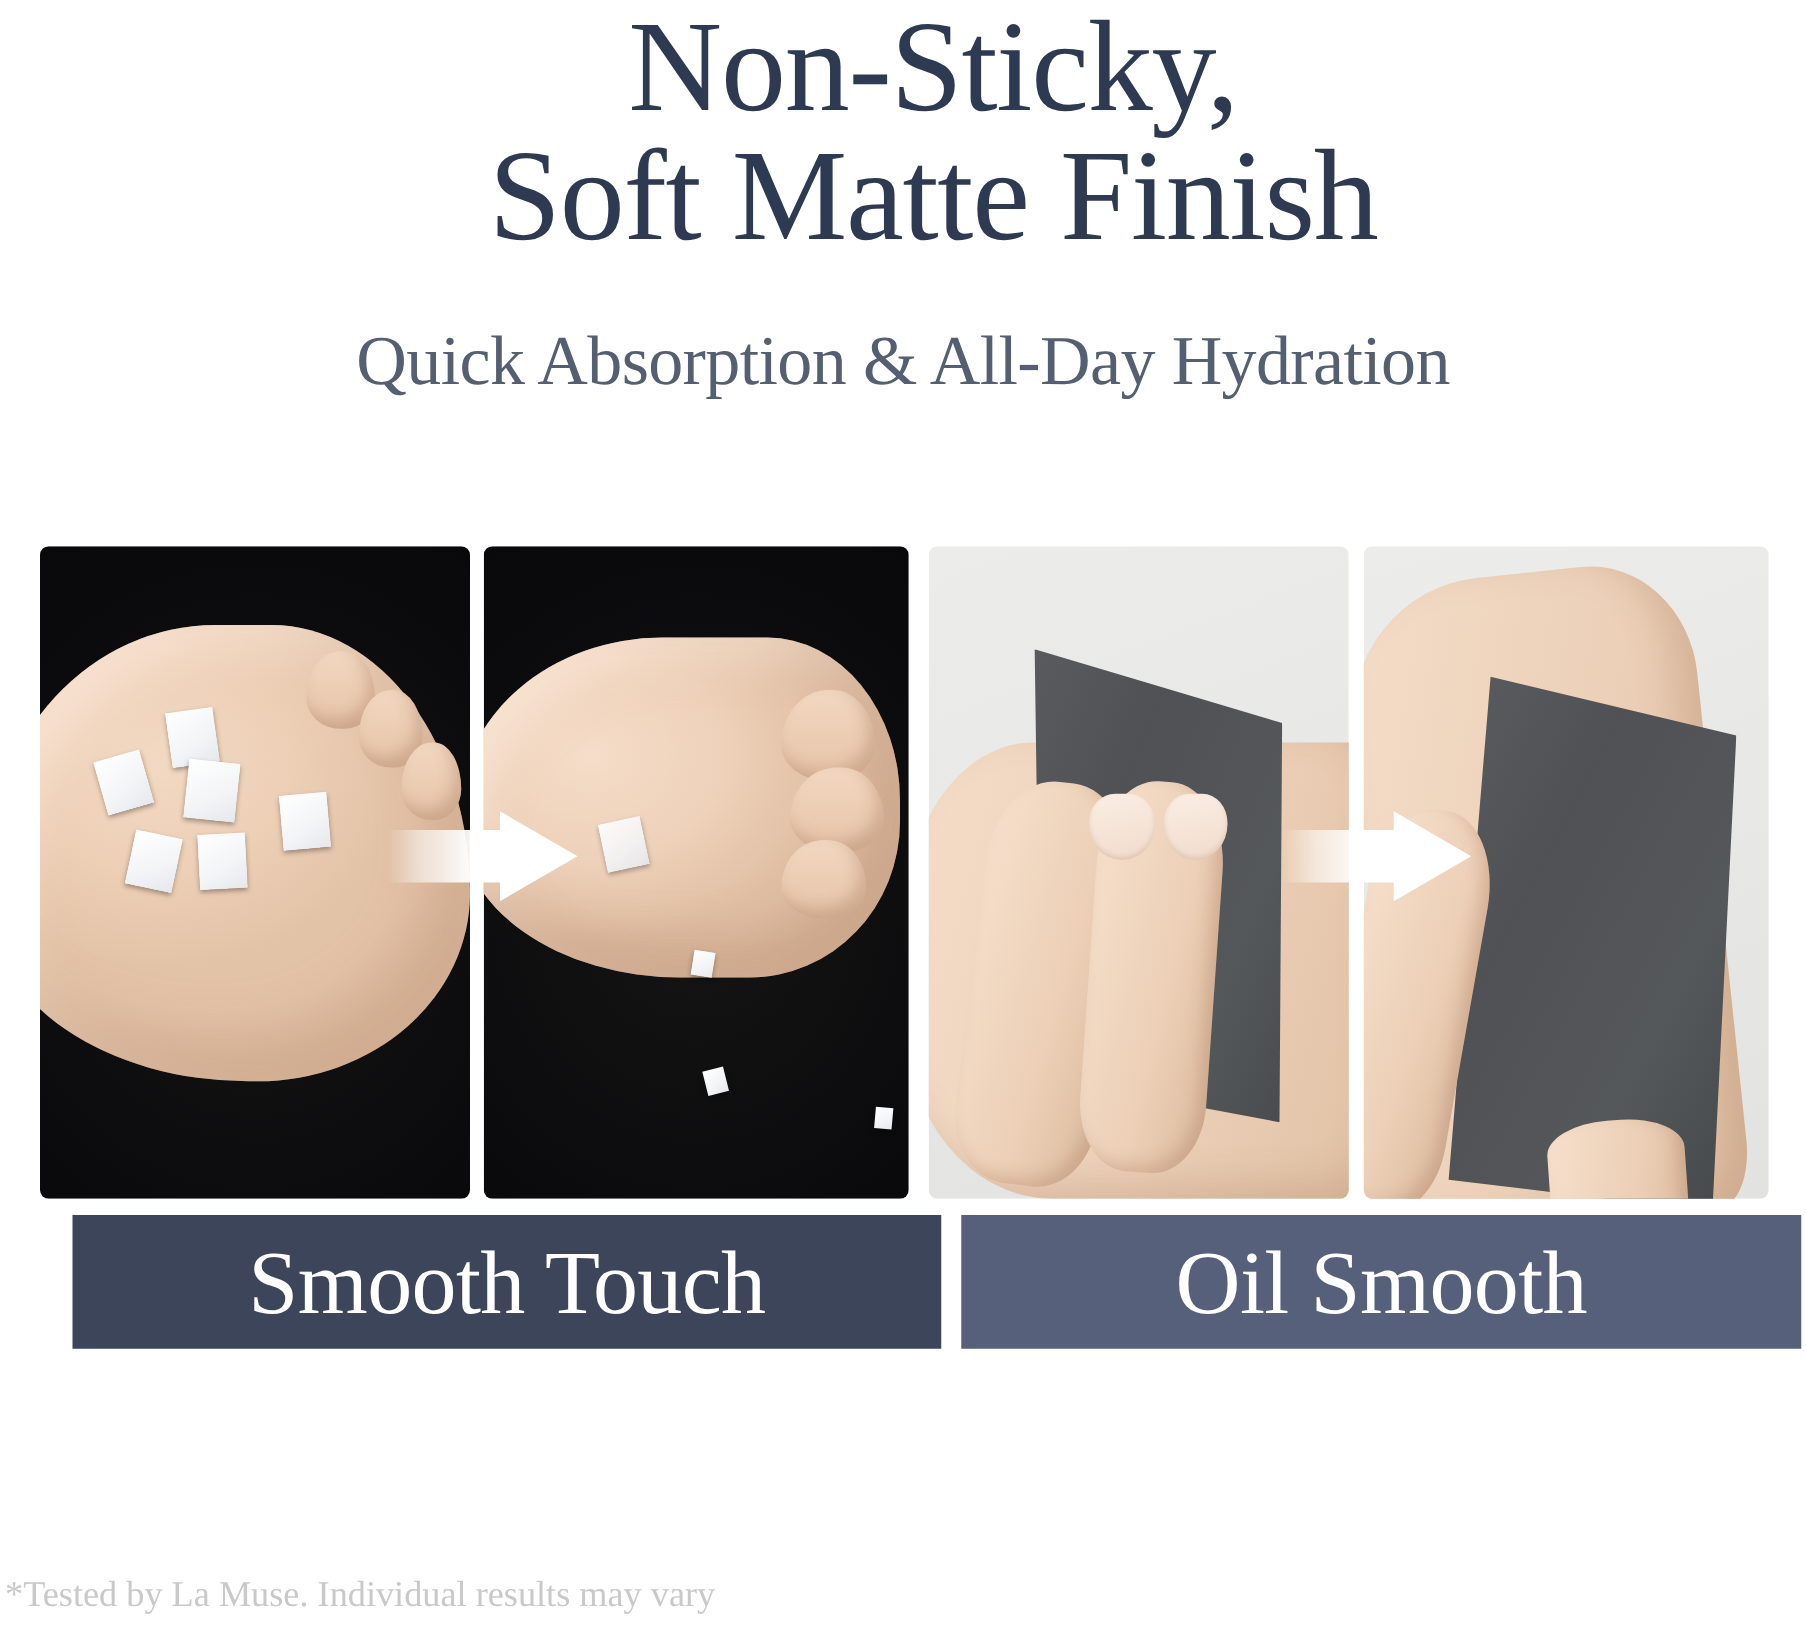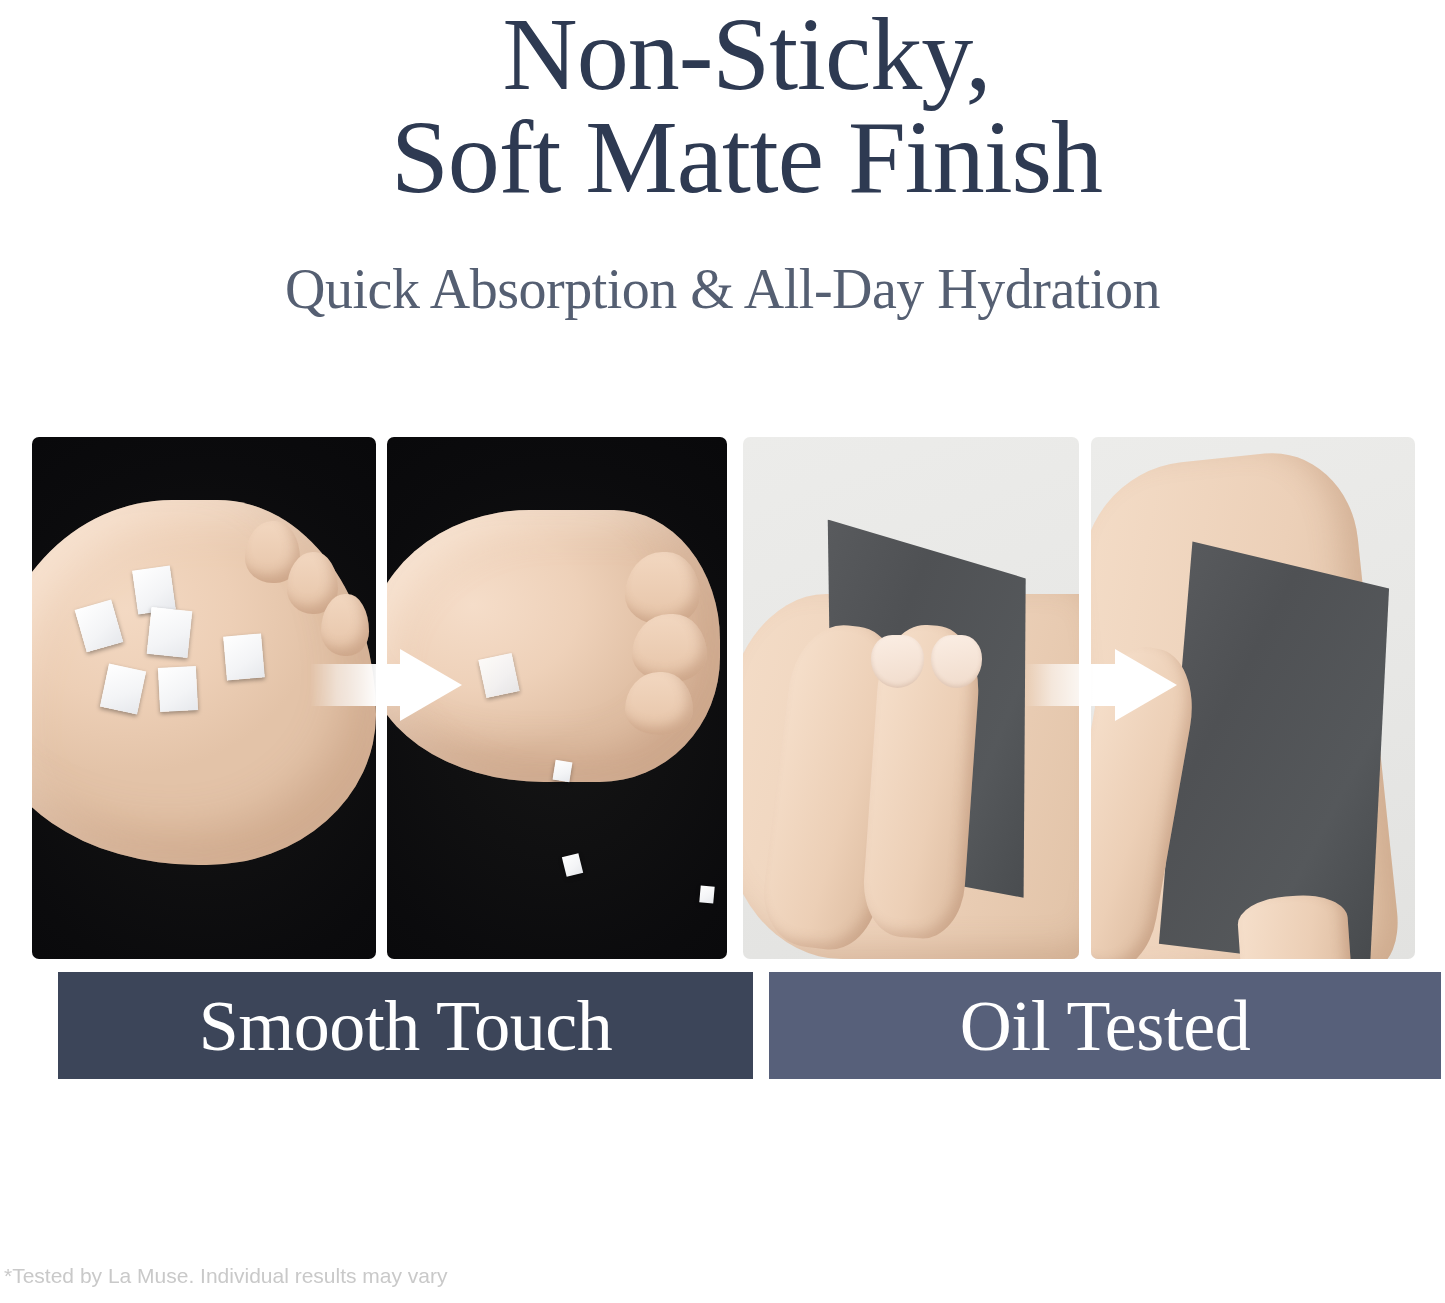--- a/index.html
+++ b/index.html
@@ -190,22 +190,22 @@
     margin-left: 26px;
   }
   .caption.smooth { background: #3c4559; }
   .caption.oil    { background: #57607a; }
 
   
   .footnote {
     position: absolute;
     left: 4px;
     bottom: 12px;
-    font-family: Liberation Sans, sans-serif;
-    font-size: 21px;
+    font-family: Liberation Serif, serif;
+    font-size: 29px;
     line-height: 30px;
     color: #c9c9c9;
     white-space: nowrap;
   }
 </style>
 </head>
 <body>
 
 <div class="headline">Non-Sticky,
 Soft Matte Finish</div>
@@ -285,19 +285,19 @@
       </div>
 
       <div class="arrow-wrap">
         <div class="arrow-tail"></div>
         <div class="arrow-head"></div>
       </div>
 
     </div>
 
     <div class="caption oil">
-      <span>Oil Tested</span>
+      <span>Oil Smooth</span>
     </div>
   </div>
 
 </div>
 
 <div class="footnote">*Tested by La Muse. Individual results may vary</div>
 
 </body></html>

